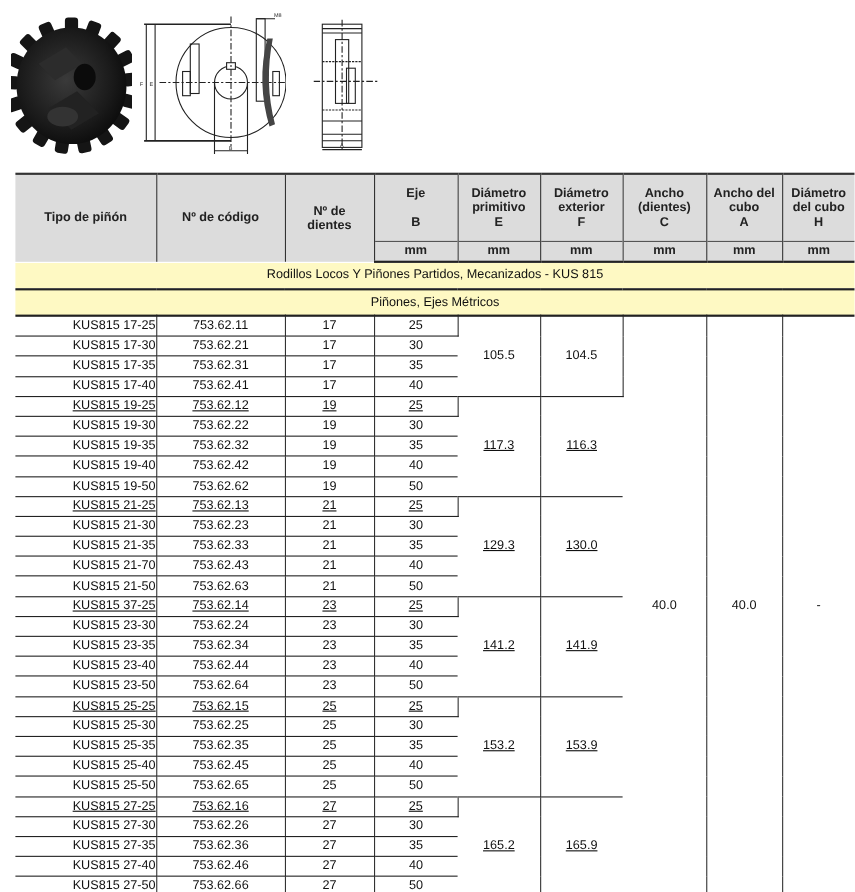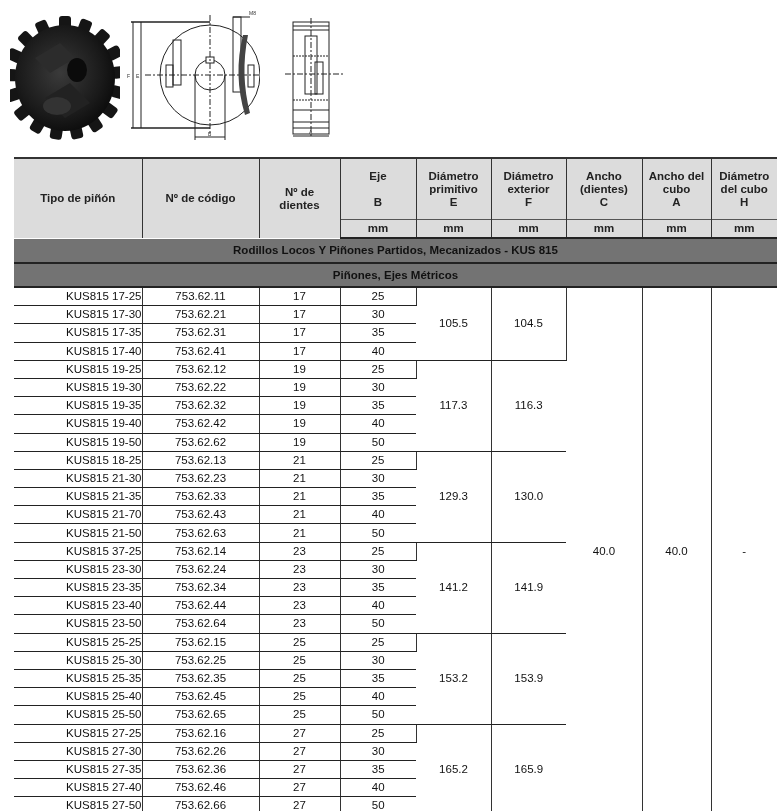--- a/index.html
+++ b/index.html
@@ -7,26 +7,26 @@
   .figures { position:absolute; left:0; top:0; width:777px; height:150px; }
   .photo { position:absolute; left:10px; top:12px; }
   .front { position:absolute; left:125px; top:5px; }
   .side  { position:absolute; left:285px; top:10px; }
   table.spec { position:absolute; left:14px; top:157px; border-collapse:collapse; table-layout:fixed; width:763px; }
   table.spec td, table.spec th { padding:0; text-align:center; vertical-align:middle; font-size:11.5px; line-height:13px; overflow:hidden; white-space:nowrap; }
   thead th { background:#dcdcdc; font-weight:bold; color:#222; border-right:1px solid #333; font-size:11.5px; }
   thead th:last-child { border-right:none; }
   thead tr.h1 th { border-top:2px solid #333; }
   thead tr.units th { border-top:1px solid #555; border-bottom:2px solid #222; height:17px;text-align:center; }
-  tr.section td { font-weight:bold; font-size:11.5px; height:22px; border-bottom:2px solid #222; background:#737373; }
+  tr.section td { font-weight:normal; font-size:11.5px; height:22px; border-bottom:2px solid #222; background:#fef9c3; }
   tr.section.first td { height:23px; }
   tbody.data td { height:17.2px; border-bottom:1px solid #222; border-right:1px solid #333; }
   tbody.data td.c-type { text-align:right; padding-left:22px; }
   tbody.data td:last-child { border-right:none; }
-  tbody.data tr.grp-start td { border-top:1px solid #888; }
+  tbody.data tr.grp-start td { border-top:1px solid #888;text-decoration:underline; }
 </style>
 </head>
 <body>
 
 <div class="figures">
 
   <svg class="photo" width="110" height="130" viewBox="0 0 110 130">
     <defs>
       <radialGradient id="g1" cx="45%" cy="45%" r="60%">
         <stop offset="0%" stop-color="#3a3a3a"></stop>
@@ -211,21 +211,21 @@
         <td>19</td>
         <td>40</td>
       </tr>
       <tr>
         <td class="c-type">KUS815 19-50</td>
         <td>753.62.62</td>
         <td>19</td>
         <td>50</td>
       </tr>
       <tr class="grp-start">
-        <td class="c-type">KUS815 18-25</td>
+        <td class="c-type">KUS815 21-25</td>
         <td>753.62.13</td>
         <td>21</td>
         <td>25</td>
         <td rowspan="5">129.3</td>
         <td rowspan="5">130.0</td>
       </tr>
       <tr>
         <td class="c-type">KUS815 21-30</td>
         <td>753.62.23</td>
         <td>21</td>

